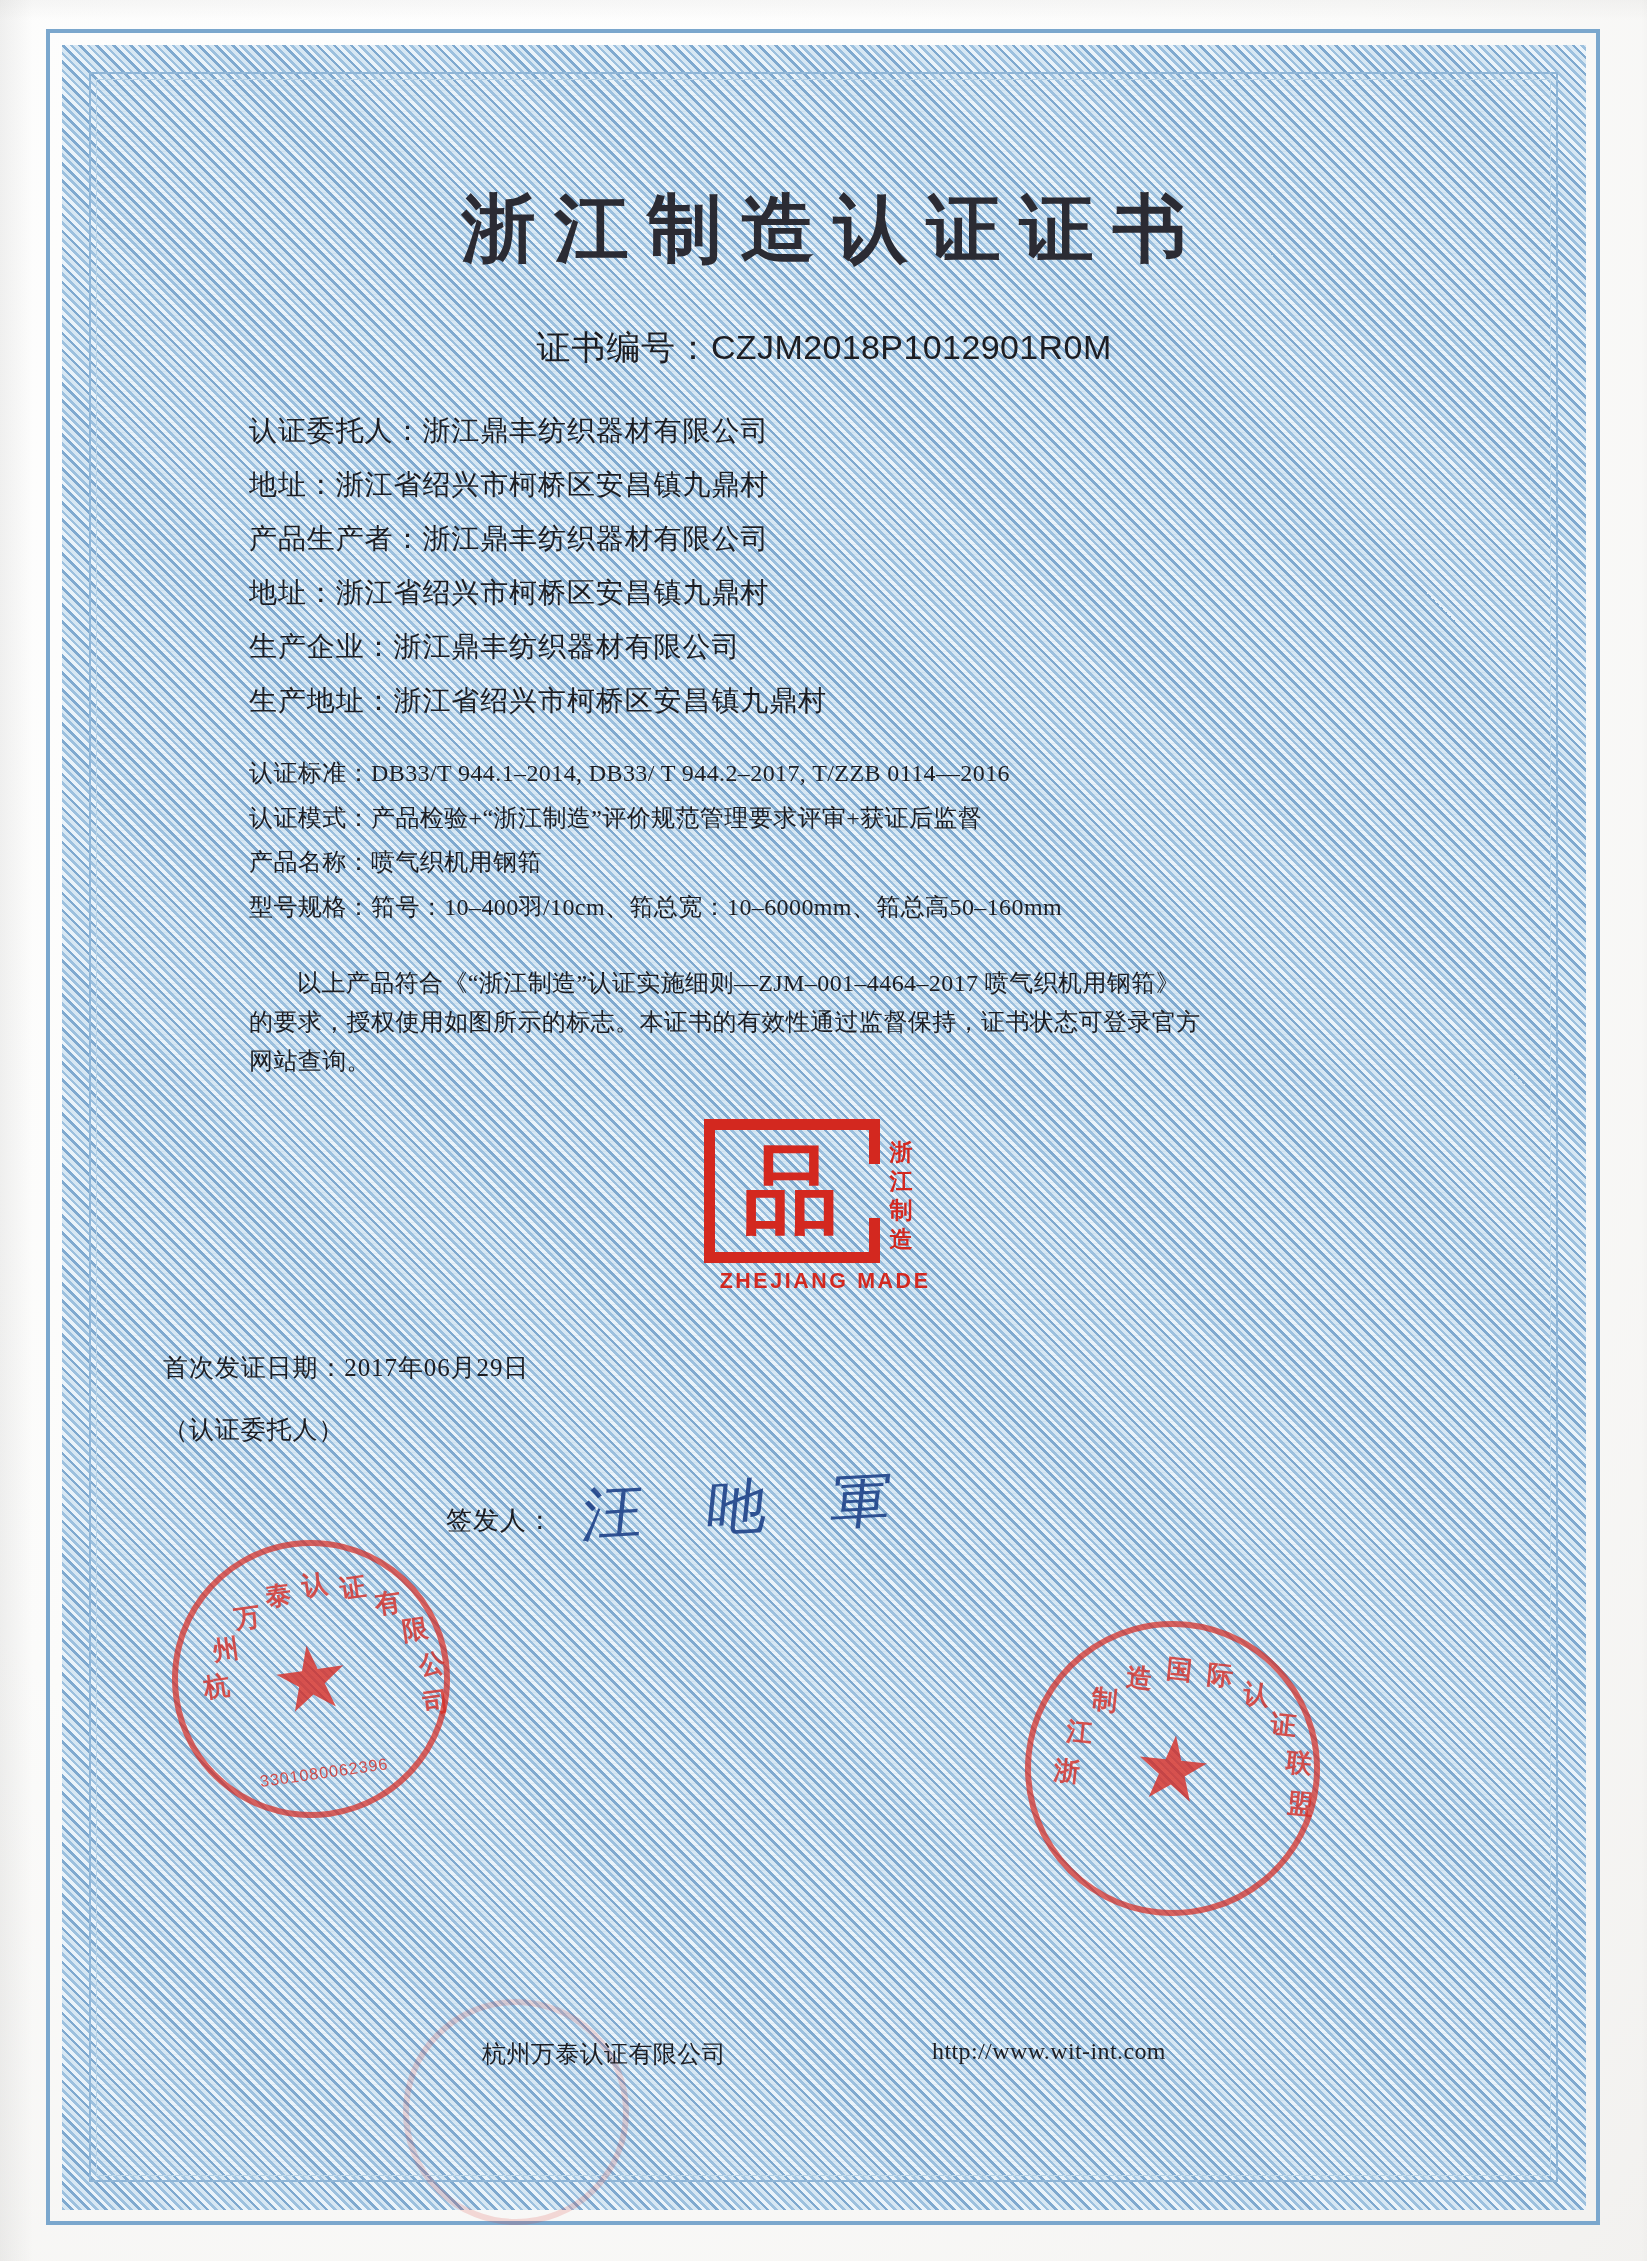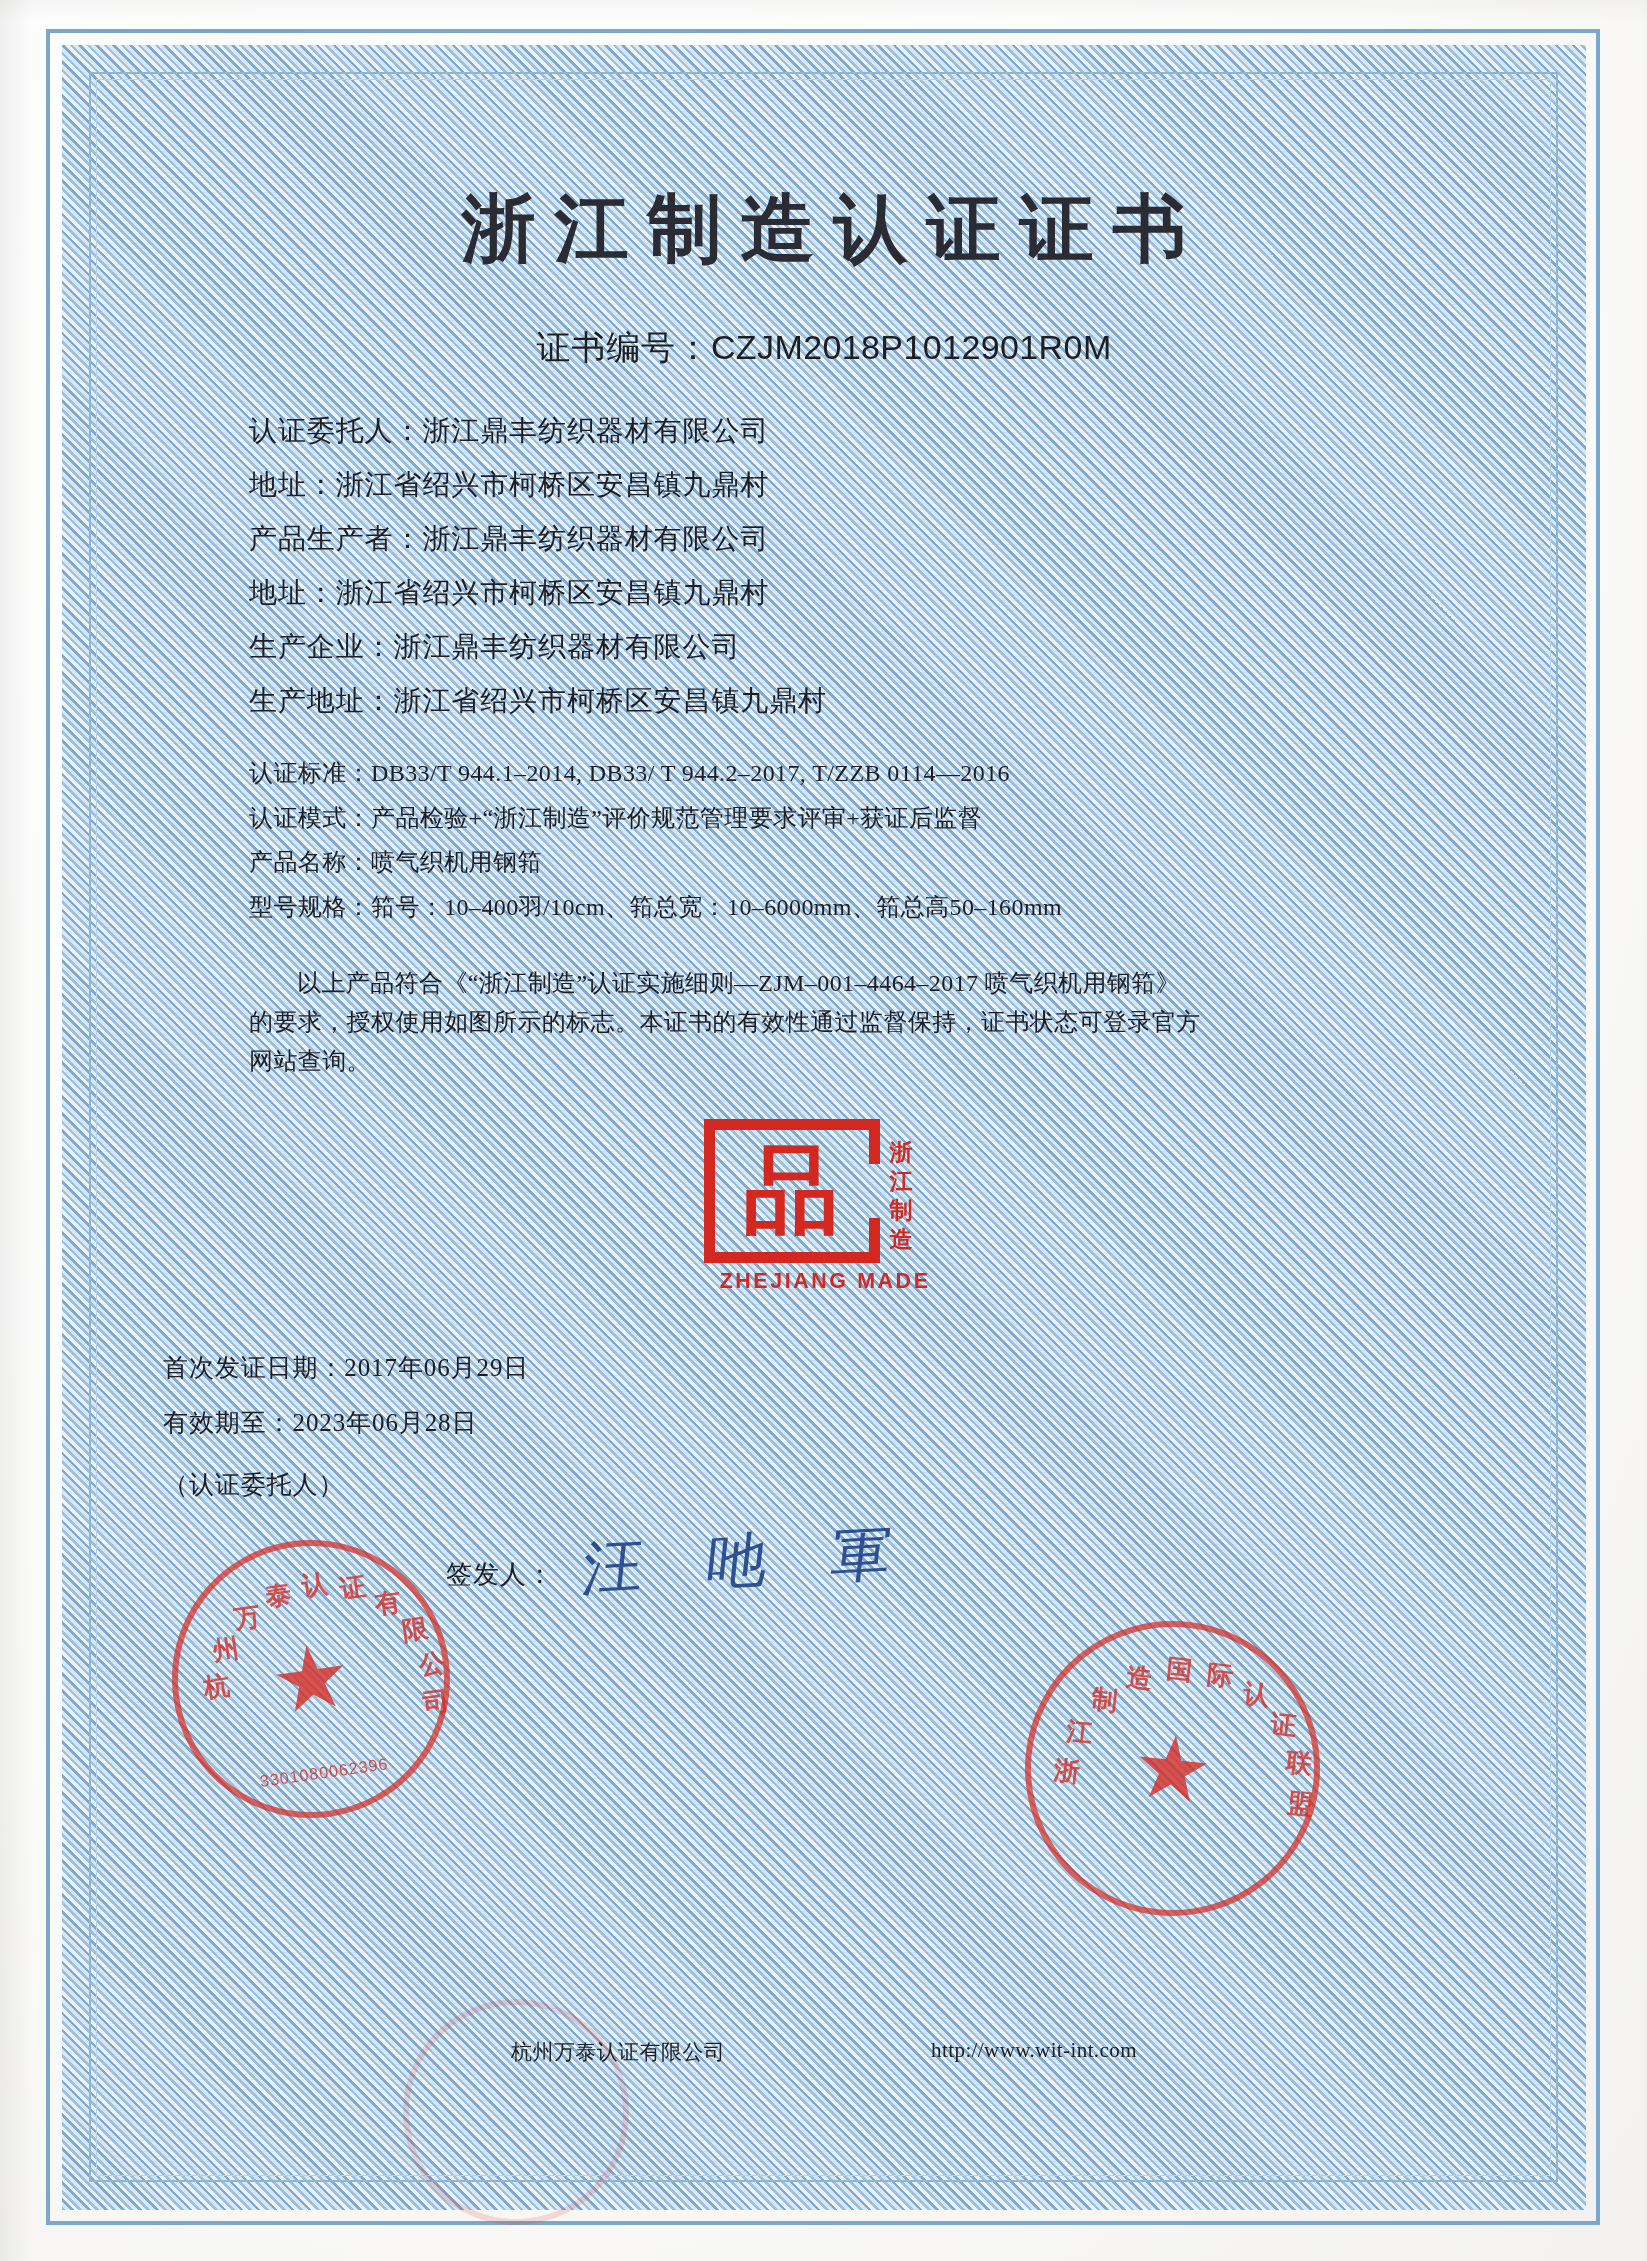--- a/index.html
+++ b/index.html
@@ -356,21 +356,21 @@
         rgba(255,255,255,0) 10.3px, rgba(255,255,255,0) 22px);
     -webkit-mask-image: radial-gradient(ellipse at center, #000 40%, transparent 72%);
     mask-image: radial-gradient(ellipse at center, #000 40%, transparent 72%);
     opacity: 0.75;
   }
   .footer-meta {
     margin-top: 39px;
     display: flex;
     justify-content: center;
     gap: 206px;
-    font-size: 21px;
+    font-size: 24px;
     color: #1d1d22;
     letter-spacing: 0.4px;
   }
   .footer-meta .url {
     font-family: "Liberation Serif", serif;
   }
 </style>
 </head>
 <body>
 
@@ -440,23 +440,20 @@
           <div>浙江</div>
           <div>制造</div>
         </div>
         <div class="logo-en">ZHEJIANG MADE</div>
       </div>
     </div>
 
     <div class="dates">
       <div class="date-row">
         <span>首次发证日期：</span><span>2017年06月29日</span>
-      </div>
-      <div class="date-row">
-        <span>有效期至：</span><span>2023年06月28日</span>
       </div>
       <div class="seal-note">（认证委托人）</div>
     </div>
 
     <div class="signature-line">
       <div class="signature-label">签发人：</div>
       <div class="signature-ink">汪 吔 軍</div>
     </div>
 
   </div>

